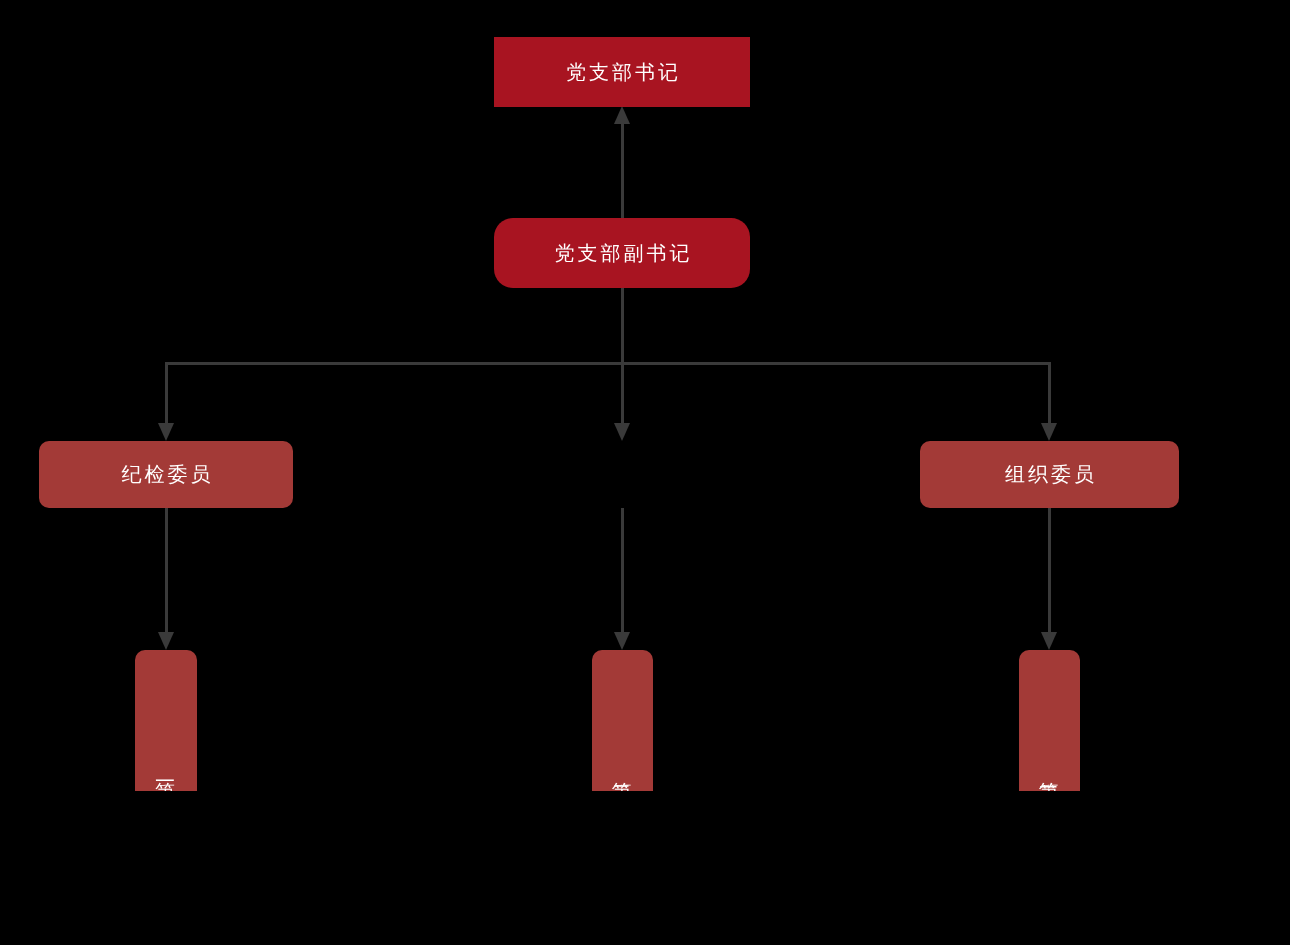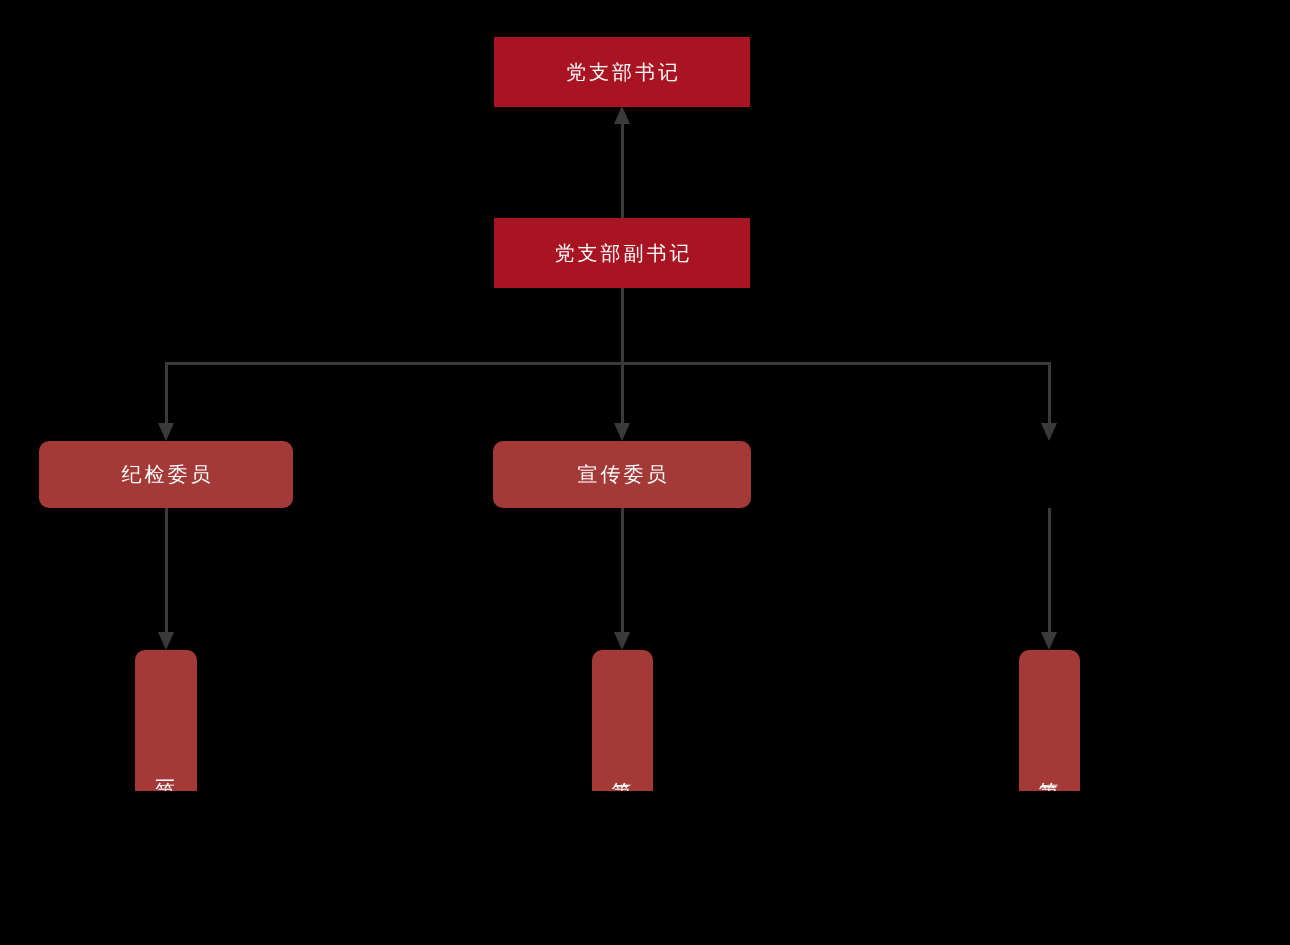--- a/index.html
+++ b/index.html
@@ -44,21 +44,21 @@
   }
   .arrow-down{
     position:absolute;width:0;height:0;
     border-left:8px solid transparent;
     border-right:8px solid transparent;
     border-top:18px solid var(--line);
   }
 
   
   #n-secretary      {left:494px;top:37px;width:256px;height:70px;}
-  #n-deputy         {left:494px;top:218px;width:256px;height:70px;}
+  #n-deputy         {left:494px;top:218px;width:256px;height:70px;border-radius:19px;}
   #n-discipline     {left:39px; top:441px;width:254px;height:67px;}
   #n-publicity      {left:493px;top:441px;width:258px;height:67px;}
   #n-organization   {left:920px;top:441px;width:259px;height:67px;}
   #n-group1         {left:135px;top:650px;width:62px;height:257px;}
   #n-group2         {left:592px;top:650px;width:61px;height:257px;}
   #n-group3         {left:1019px;top:650px;width:61px;height:257px;}
 
   
   #e-up-head        {left:614px;  top:106px;}
   #e-up-line        {left:620.5px;top:123px;width:3px;height:95px;}
@@ -98,19 +98,19 @@
   <div class="arrow-down" id="e-low-l-head"></div>
   <div class="line" id="e-low-c-line"></div>
   <div class="arrow-down" id="e-low-c-head"></div>
   <div class="line" id="e-low-r-line"></div>
   <div class="arrow-down" id="e-low-r-head"></div>
 
   <div class="node primary" id="n-secretary">党支部书记</div>
   <div class="node primary" id="n-deputy">党支部副书记</div>
 
   <div class="node secondary" id="n-discipline">纪检委员</div>
-  <div class="node secondary" id="n-publicity">宣传委员</div>
+  <div class="node secondary" id="n-organization">组织委员</div>
 
   <div class="node secondary vertical" id="n-group1">第一党小组</div>
   <div class="node secondary vertical" id="n-group2">第二党小组</div>
   <div class="node secondary vertical" id="n-group3">第三党小组</div>
 
 </div>
 
 </body></html>

